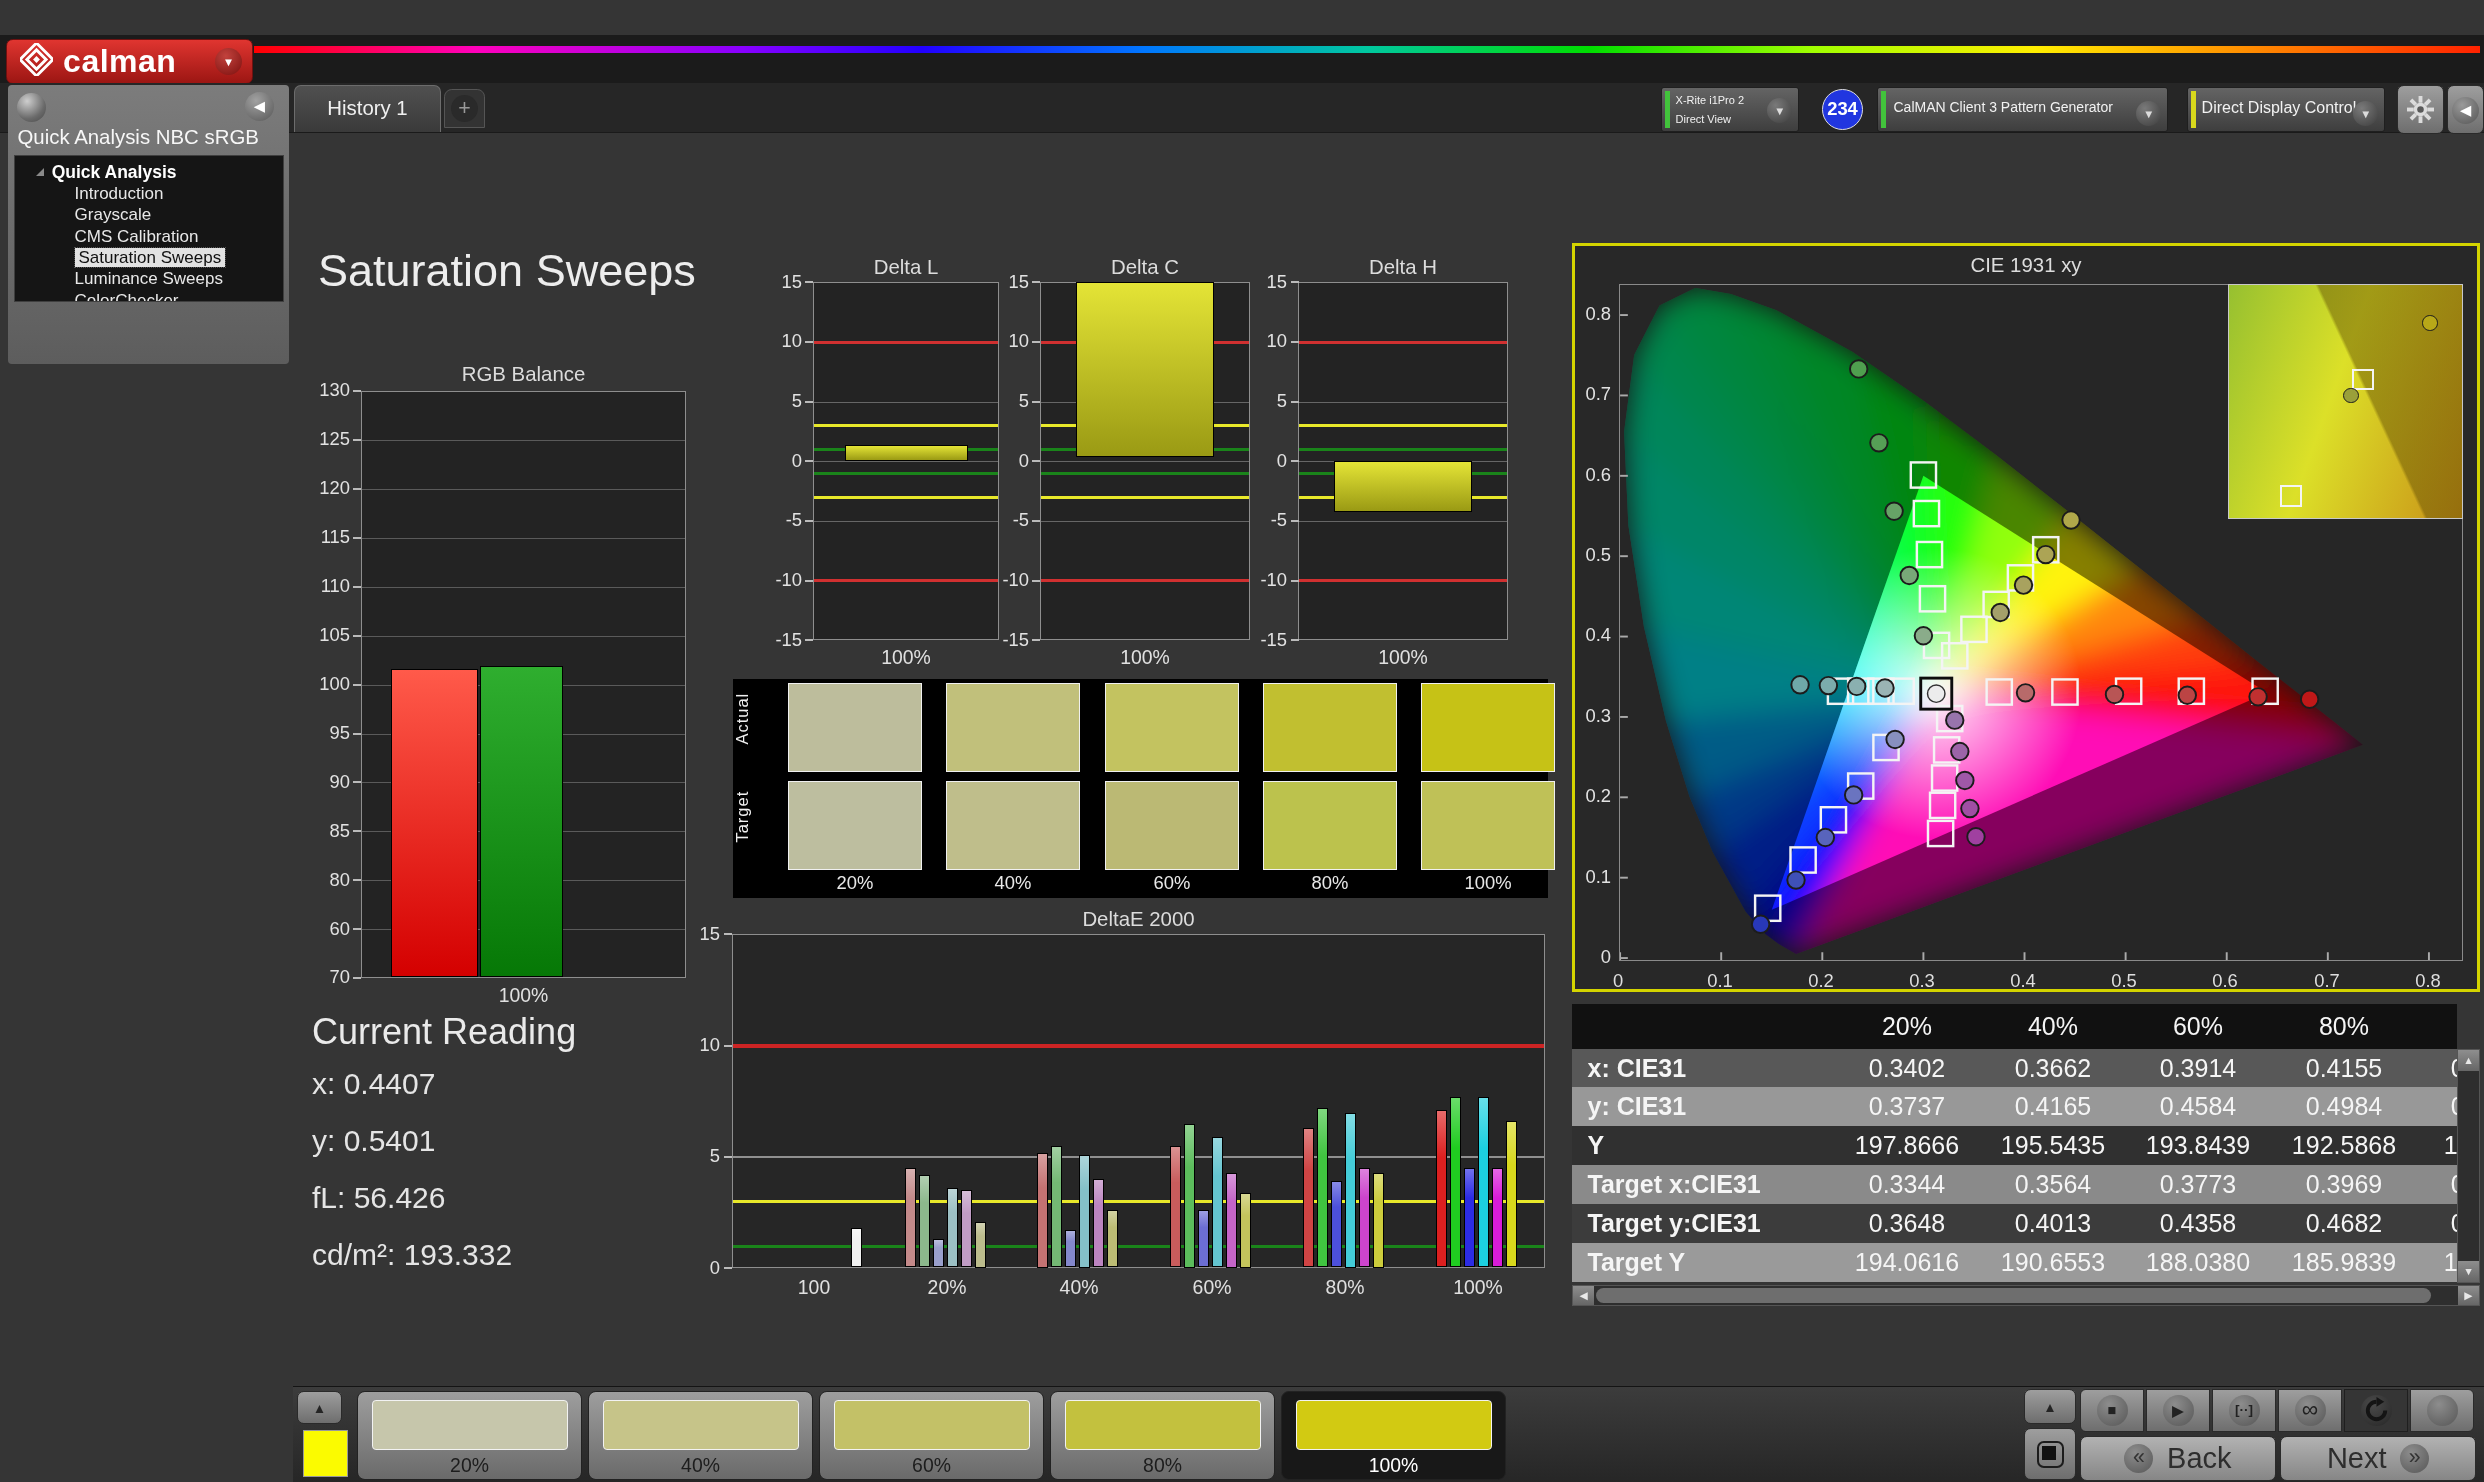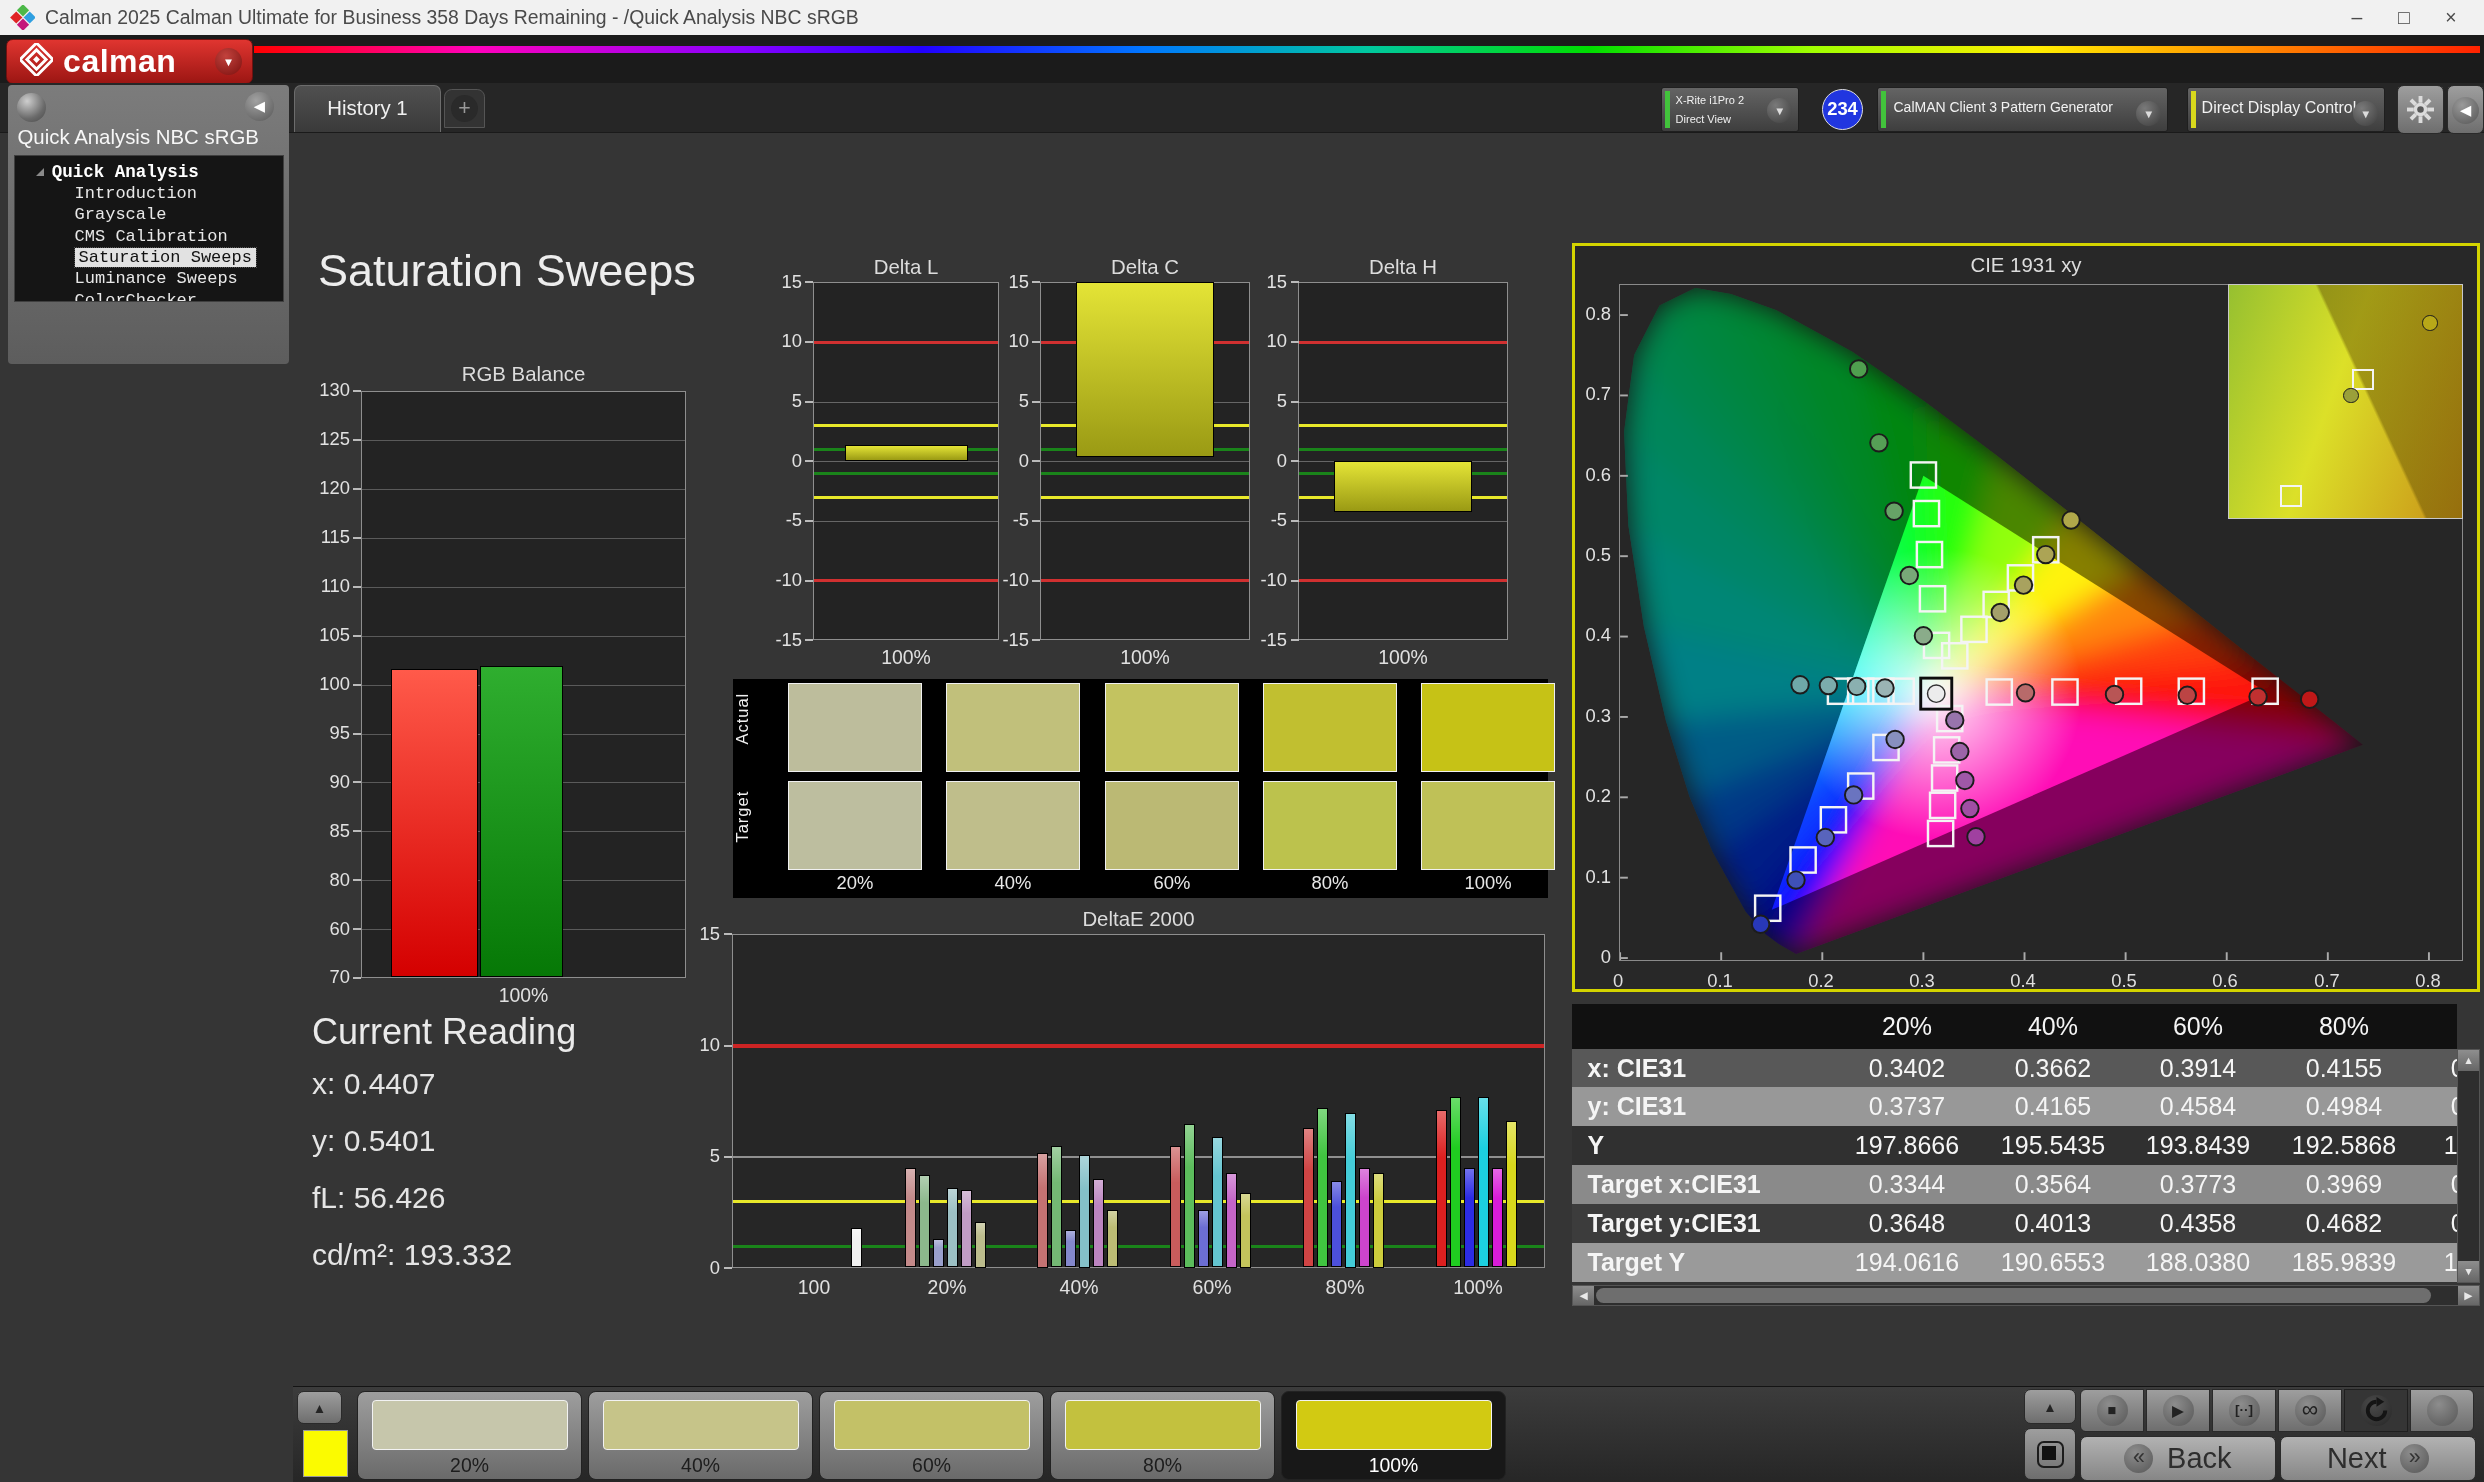--- a/index.html
+++ b/index.html
@@ -19,36 +19,20 @@
   .treeitem{color:#e8e8e8;font-size:17px;line-height:21.3px;padding-left:60px;cursor:default;}
   .swatch{border:1.9px solid #f0f0f0;box-sizing:border-box;}
   .cell{position:absolute;font-size:25px;color:#f5f5f5;line-height:39px;white-space:nowrap;overflow:hidden;}
   .winctl{width:47px;text-align:center;color:#4a4a4a;font-size:19.4px;line-height:35px;}
 </style>
 </head>
 <body>
 
 <div id="app">
 
-  <div class="abs" style="left:0;top:0;width:2484px;height:35px;background:#f1f1f1;display:flex;align-items:center;">
-    <span class="abs" style="left:9.7px;top:4.9px;width:25px;height:25px;">
-      <svg width="25" height="25" viewBox="0 0 26 26">
-        <rect x="9" y="1" width="9" height="9" transform="rotate(45 13.5 5.5)" fill="#4cb848"></rect>
-        <rect x="16" y="8.5" width="9" height="9" transform="rotate(45 20.5 13)" fill="#2f9fe0"></rect>
-        <rect x="9" y="16" width="9" height="9" transform="rotate(45 13.5 20.5)" fill="#c4177c"></rect>
-        <rect x="2" y="8.5" width="9" height="9" transform="rotate(45 6.5 13)" fill="#e02424"></rect>
-      </svg>
-    </span>
-    <span style="margin-left:45px;font-size:19.4px;color:#4a4a4a;white-space:nowrap;">Calman 2025 Calman Ultimate for Business 358 Days Remaining  - /Quick Analysis NBC sRGB</span>
-    <span class="abs" style="right:9.7px;top:0;display:flex;">
-      <span class="winctl">–</span>
-      <span class="winctl">□</span>
-      <span class="winctl">×</span>
-    </span>
-  </div>
 
   <div class="abs" style="left:0;top:35px;width:2484px;height:49px;background:#1b1b1b;">
     <div class="abs" style="left:5.8px;top:3.9px;width:245px;height:43px;border-radius:6.8px;background:linear-gradient(#e03530,#9c1613);border:1px solid #701110;display:flex;align-items:center;">
       <span style="margin-left:13.6px;">
         <svg width="33" height="33" viewBox="0 0 34 34">
           <rect x="10" y="10" width="14" height="14" transform="rotate(45 17 17)" fill="none" stroke="#fff" stroke-width="3"></rect>
           <rect x="14.5" y="14.5" width="5" height="5" transform="rotate(45 17 17)" fill="#fff"></rect>
           <rect x="5" y="5" width="24" height="24" transform="rotate(45 17 17)" fill="none" stroke="#fff" stroke-width="3"></rect>
         </svg>
       </span>
@@ -110,21 +94,21 @@
       <span style="display:block;margin:10.7px auto;width:27px;height:27px;border-radius:50%;background:radial-gradient(circle at 38% 30%,#9a9a9a,#555);color:#fff;font-size:14.6px;text-align:center;line-height:27px;">◀</span>
     </div>
   </div>
 
   <div class="abs" style="left:7.8px;top:85px;width:281px;height:279px;background:linear-gradient(#7c7c7c,#5d5d5d);border-radius:3.9px;z-index:5;">
     <div class="abs" style="left:9.7px;top:7.8px;width:29px;height:29px;border-radius:50%;background:radial-gradient(circle at 35% 28%,#cecece,#6a6a6a 62%,#474747);"></div>
     <div class="abs" style="left:237px;top:6.8px;width:35px;height:31px;">
       <span style="display:block;width:29px;height:29px;border-radius:50%;background:radial-gradient(circle at 38% 30%,#a2a2a2,#565656);color:#fff;font-size:14.6px;text-align:center;line-height:29px;">◀</span>
     </div>
     <div class="abs" style="left:9.7px;top:41px;width:262px;font-size:20.4px;color:#f7f7f7;white-space:nowrap;">Quick Analysis NBC sRGB</div>
-    <div class="abs" style="left:5.8px;top:70px;width:270px;height:147px;background:#151515;border:1px solid #3f3f3f;box-sizing:border-box;overflow:hidden;font-family:Liberation Mono, monospace;">
+    <div class="abs" style="left:5.8px;top:70px;width:270px;height:147px;background:#151515;border:1px solid #3f3f3f;box-sizing:border-box;overflow:hidden;">
       <div style="height:21.3px;margin-top:5.8px;display:flex;align-items:center;">
         <span style="margin-left:21.3px;width:0;height:0;border-left:8.7px solid transparent;border-bottom:8.7px solid #8a8a8a;"></span>
         <span style="margin-left:7.8px;color:#fff;font-weight:bold;font-size:17.5px;">Quick Analysis</span>
       </div>
       <div id="tree-items">
           <div class="treeitem">Introduction</div>
           <div class="treeitem">Grayscale</div>
           <div class="treeitem">CMS Calibration</div>
           <div class="treeitem"><span style="background: rgb(226, 226, 226); color: rgb(17, 17, 17); padding: 0px 3.9px; outline: rgb(85, 85, 85) dotted 1px;">Saturation Sweeps</span></div>
           <div class="treeitem">Luminance Sweeps</div>

